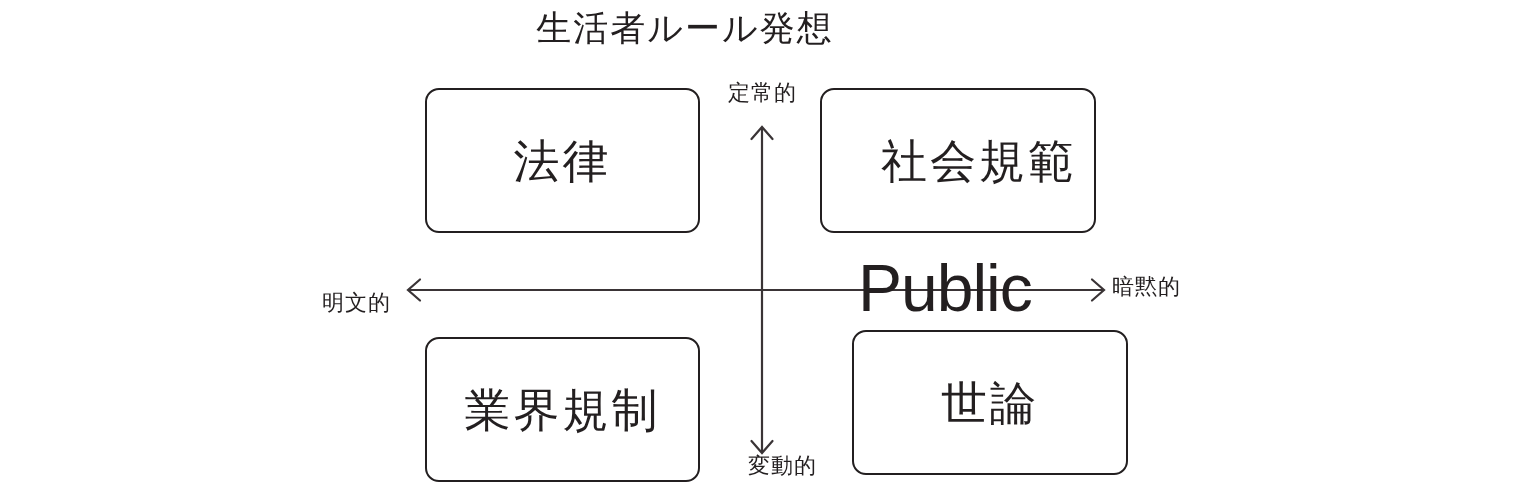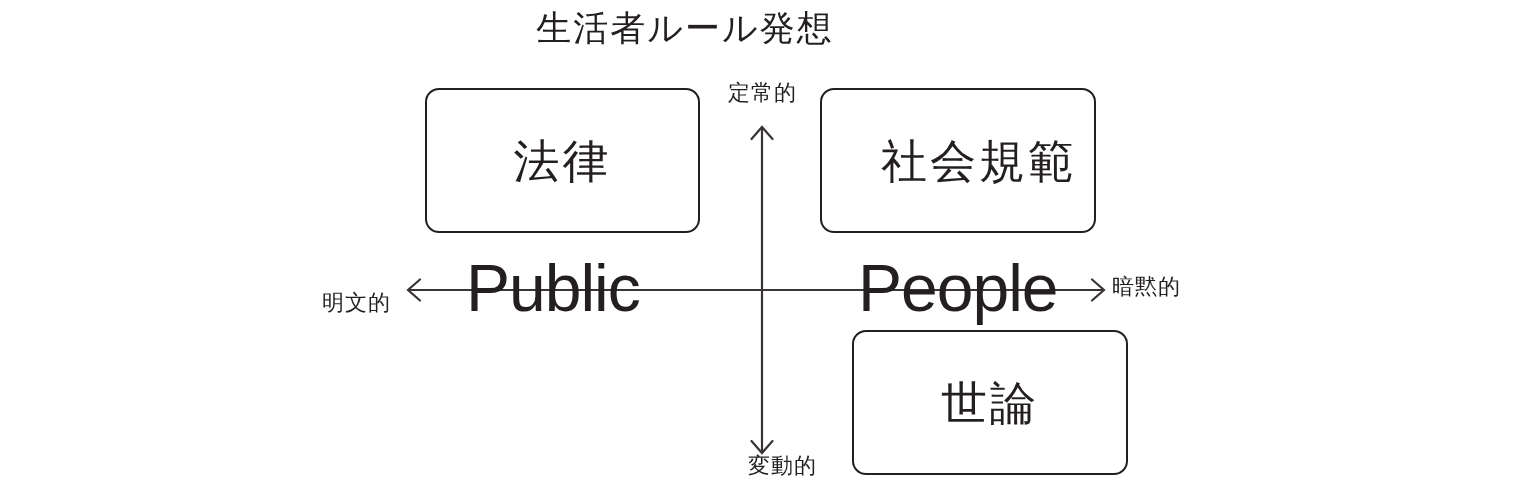--- a/index.html
+++ b/index.html
@@ -121,29 +121,31 @@
     <polyline points="420,279.5 408,290 420,300.5" fill="none" stroke="#3a3436" stroke-width="2.2" stroke-linecap="round" stroke-linejoin="miter"></polyline>
 
     <polyline points="1092,279.5 1104,290 1092,300.5" fill="none" stroke="#3a3436" stroke-width="2.2" stroke-linecap="round" stroke-linejoin="miter"></polyline>
   </svg>
 
   <div class="axis-cap" id="cap-top">定常的</div>
   <div class="axis-cap" id="cap-bottom">変動的</div>
   <div class="axis-cap" id="cap-left">明文的</div>
   <div class="axis-cap" id="cap-right">暗黙的</div>
 
-  <div class="axis-word" id="word-public">Public</div>
-  <div class="axis-word" id="word-people">People</div>
+  <div class="axis-word" id="word-people">Public</div>
 
   <div class="quad-box" id="box-top-left">
     <span class="quad-label">法律</span>
   </div>
 
   <div class="quad-box" id="box-top-right">
     <span class="quad-label">社会規範</span>
   </div>
 
+  <div class="quad-box" id="box-bottom-left">
+    <span class="quad-label">業界規制</span>
+  </div>
 
   <div class="quad-box" id="box-bottom-right">
     <span class="quad-label">世論</span>
   </div>
 
 </div>
 
 </body></html>

